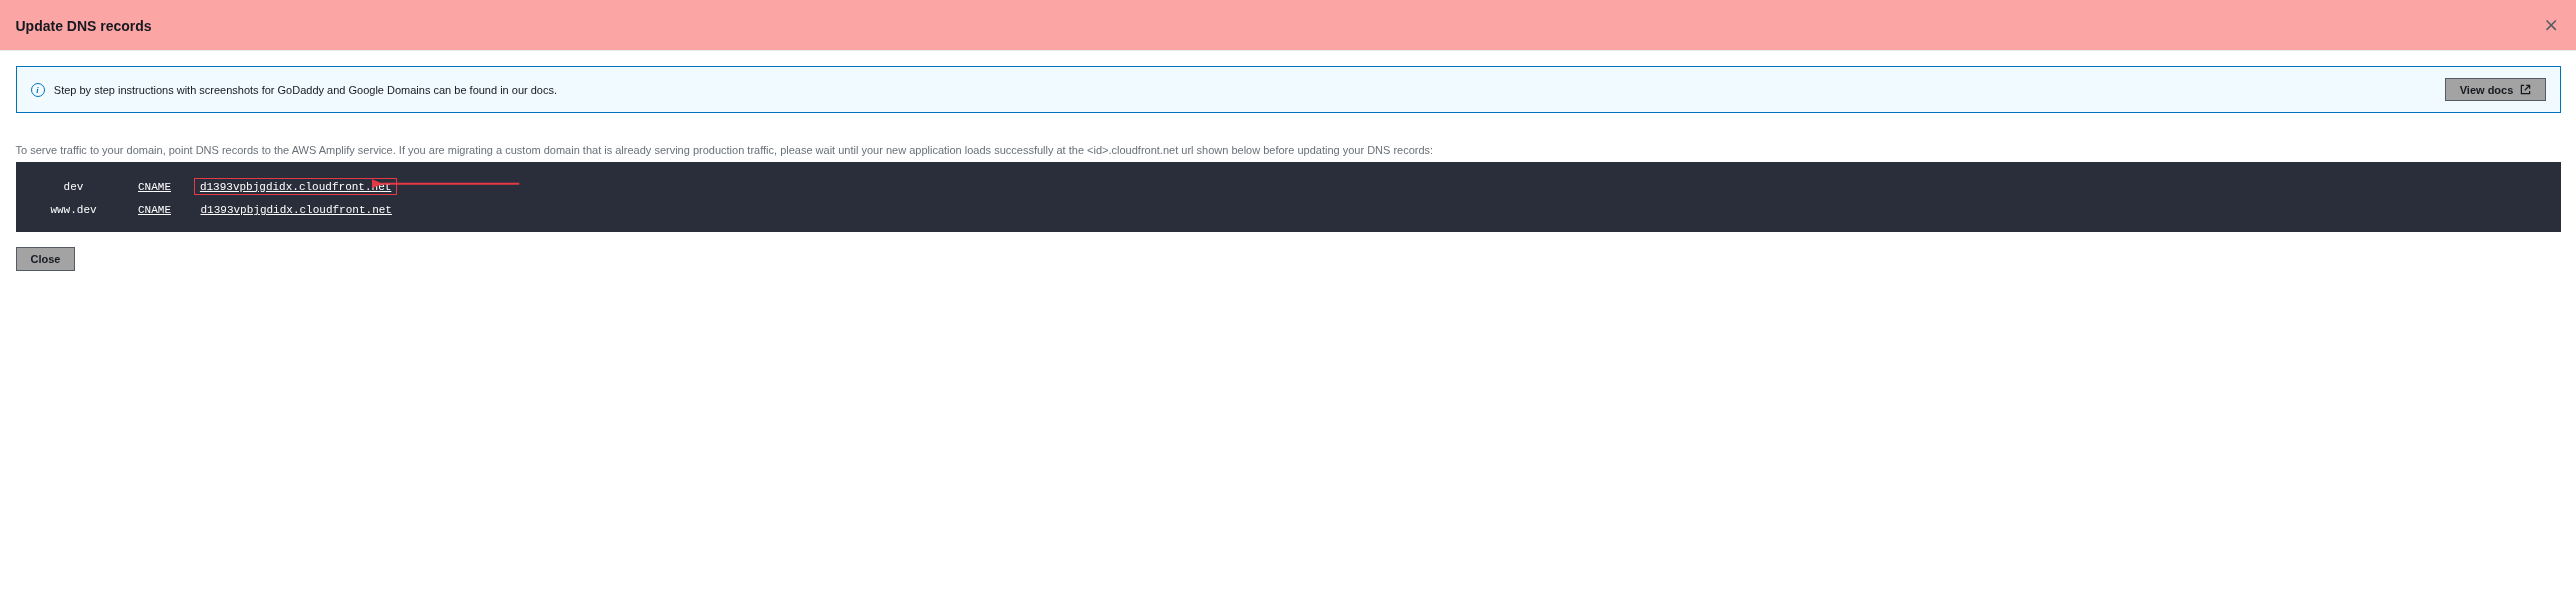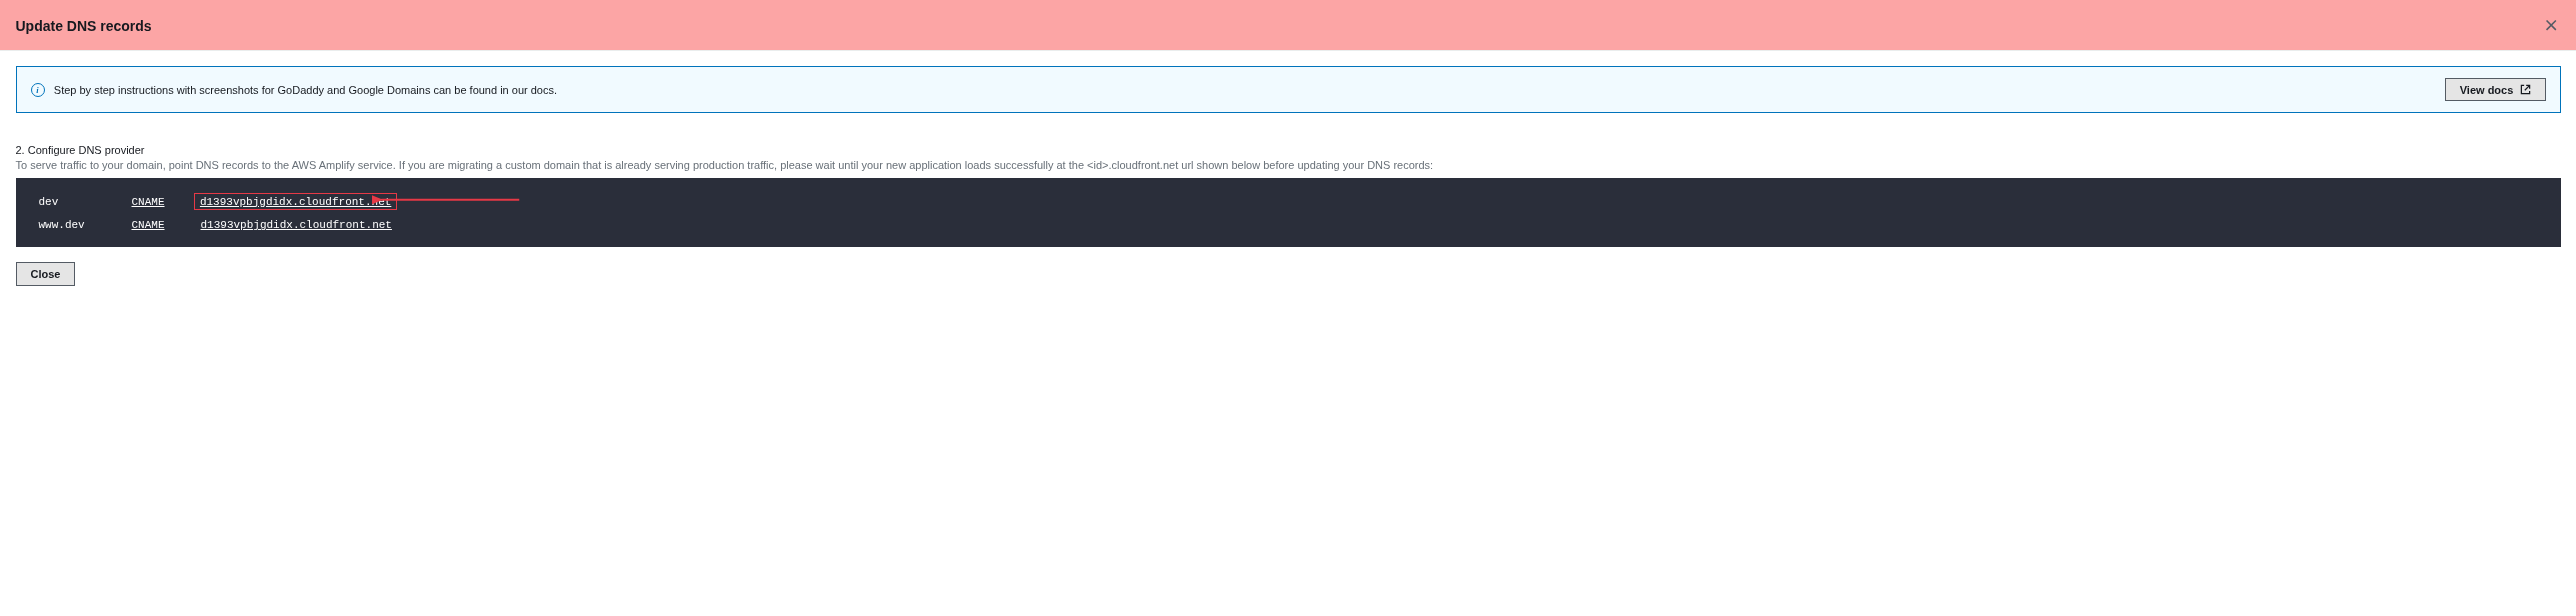--- a/index.html
+++ b/index.html
@@ -51,21 +51,21 @@
       color: #0073bb;
       font-weight: 700;
       font-size: 8.5px;
       font-style: italic;
       font-family: Georgia, serif;
       flex-shrink: 0;
     }
     .info-text { color: #16191f; font-size: 11px; }
     .btn {
       border: 0.8px solid #545b64;
-      background: #e5e5e5;
+      background: #a3a3a3;
       color: #16191f;
       padding: 4.6px 14px;
       font-size: 11px;
       font-weight: 700;
       cursor: pointer;
       display: inline-flex;
       align-items: center;
       gap: 6.2px;
     }
     .ext-icon { width: 11px; height: 11px; }
@@ -85,20 +85,21 @@
       font-family: "Courier New", Courier, monospace;
       font-size: 11px;
       padding: 11px 0;
       position: relative;
     }
     .dns-row {
       display: flex;
       padding: 4.6px 23px;
       gap: 23px;
       align-items: center;
+      text-align: center;
     }
     .col-host { width: 70px; }
     .col-type { width: 46px; text-decoration: underline; }
     .col-target { flex: 0 0 auto; text-decoration: underline; }
     .highlight-box {
       border: 1.5px solid #e63946;
       padding: 1.5px 4.6px;
       margin-left: -6.2px;
     }
     .arrow-annotation {
@@ -135,21 +136,20 @@
     <button class="btn">
       <span>View docs</span>
       <svg class="ext-icon" viewBox="0 0 16 16" fill="none" stroke="currentColor" stroke-width="1.8">
         <path d="M6 2 H2 V14 H14 V10"></path>
         <path d="M9 2 H14 V7"></path>
         <line x1="14" y1="2" x2="7" y2="9"></line>
       </svg>
     </button>
   </div>
 
-  <div class="section-heading">2. Configure DNS provider</div>
   <div class="section-sub">To serve traffic to your domain, point DNS records to the AWS Amplify service. If you are migrating a custom domain that is already serving production traffic, please wait until your new application loads successfully at the &lt;id&gt;.cloudfront.net url shown below before updating your DNS records:</div>
 
   <div class="dns-table">
     <div class="dns-row">
       <span class="col-host">dev</span>
       <span class="col-type">CNAME</span>
       <span class="col-target highlight-box">d1393vpbjgdidx.cloudfront.net</span>
     </div>
     <div class="dns-row">
       <span class="col-host">www.dev</span>

